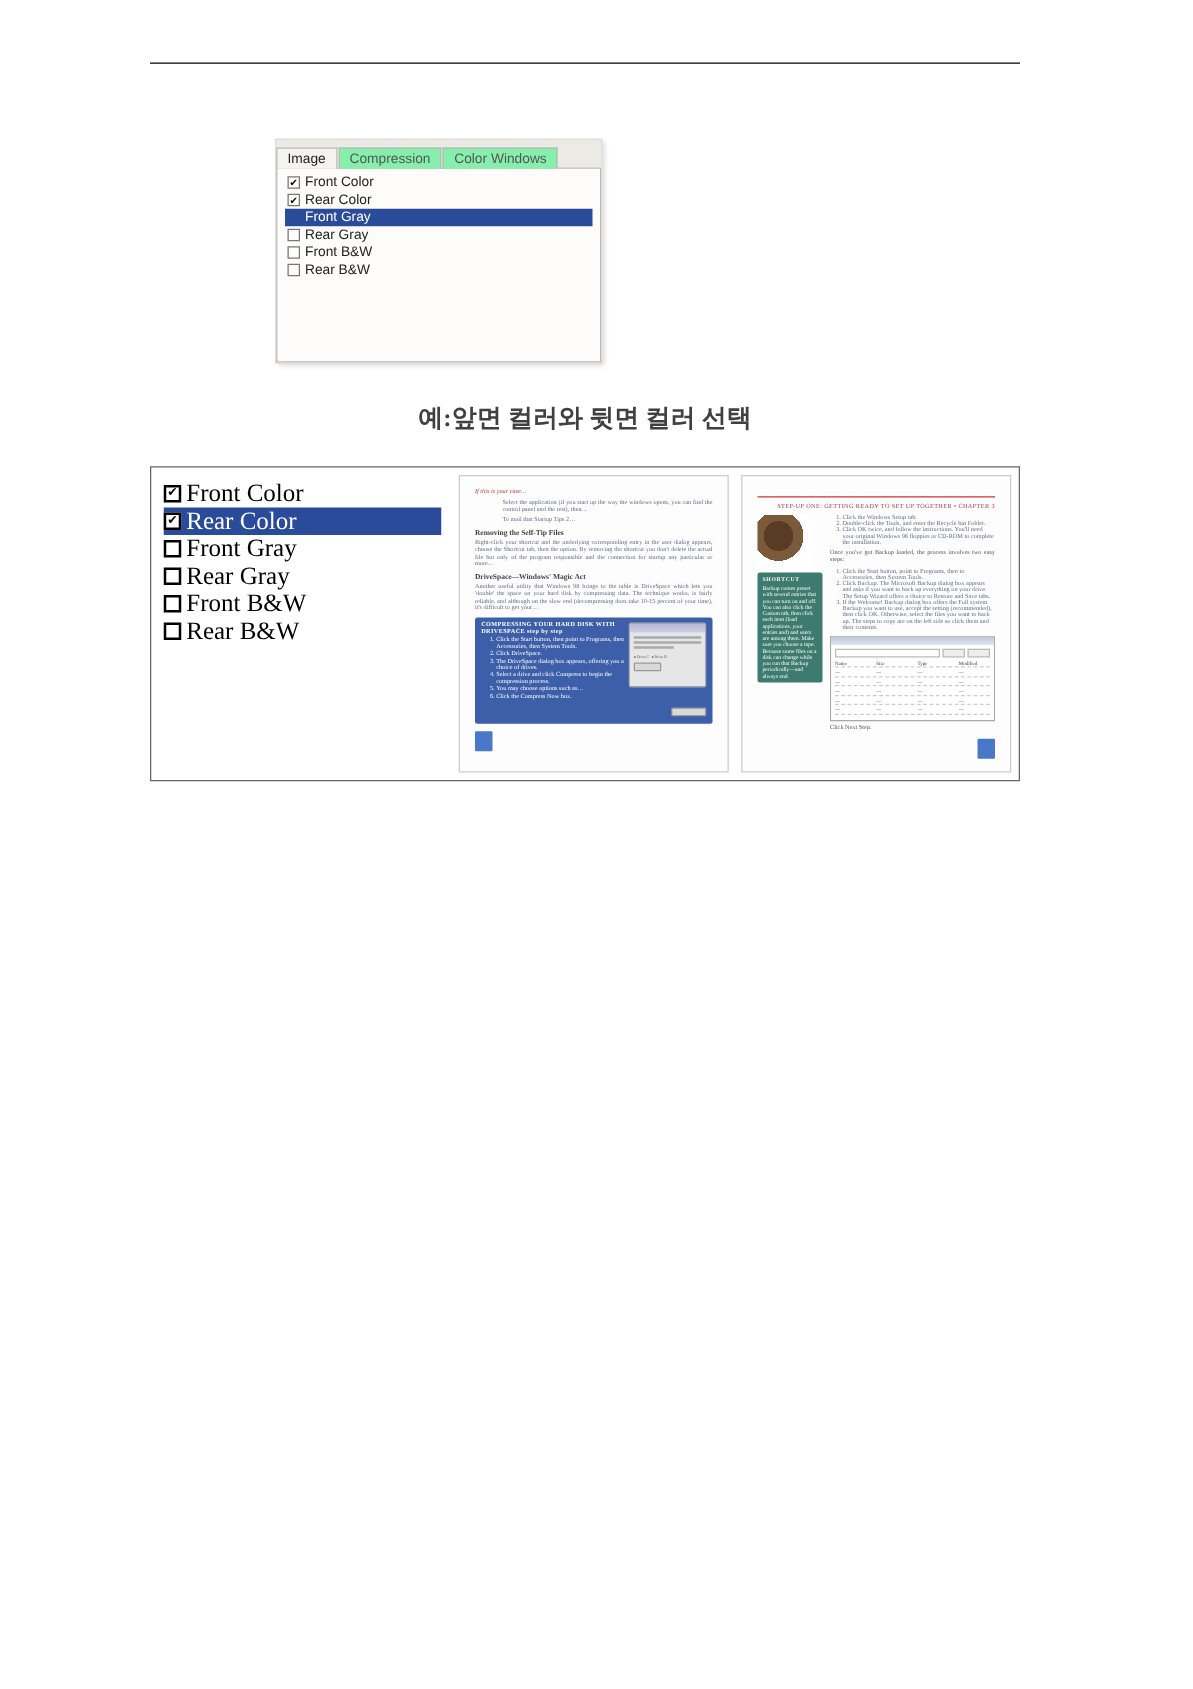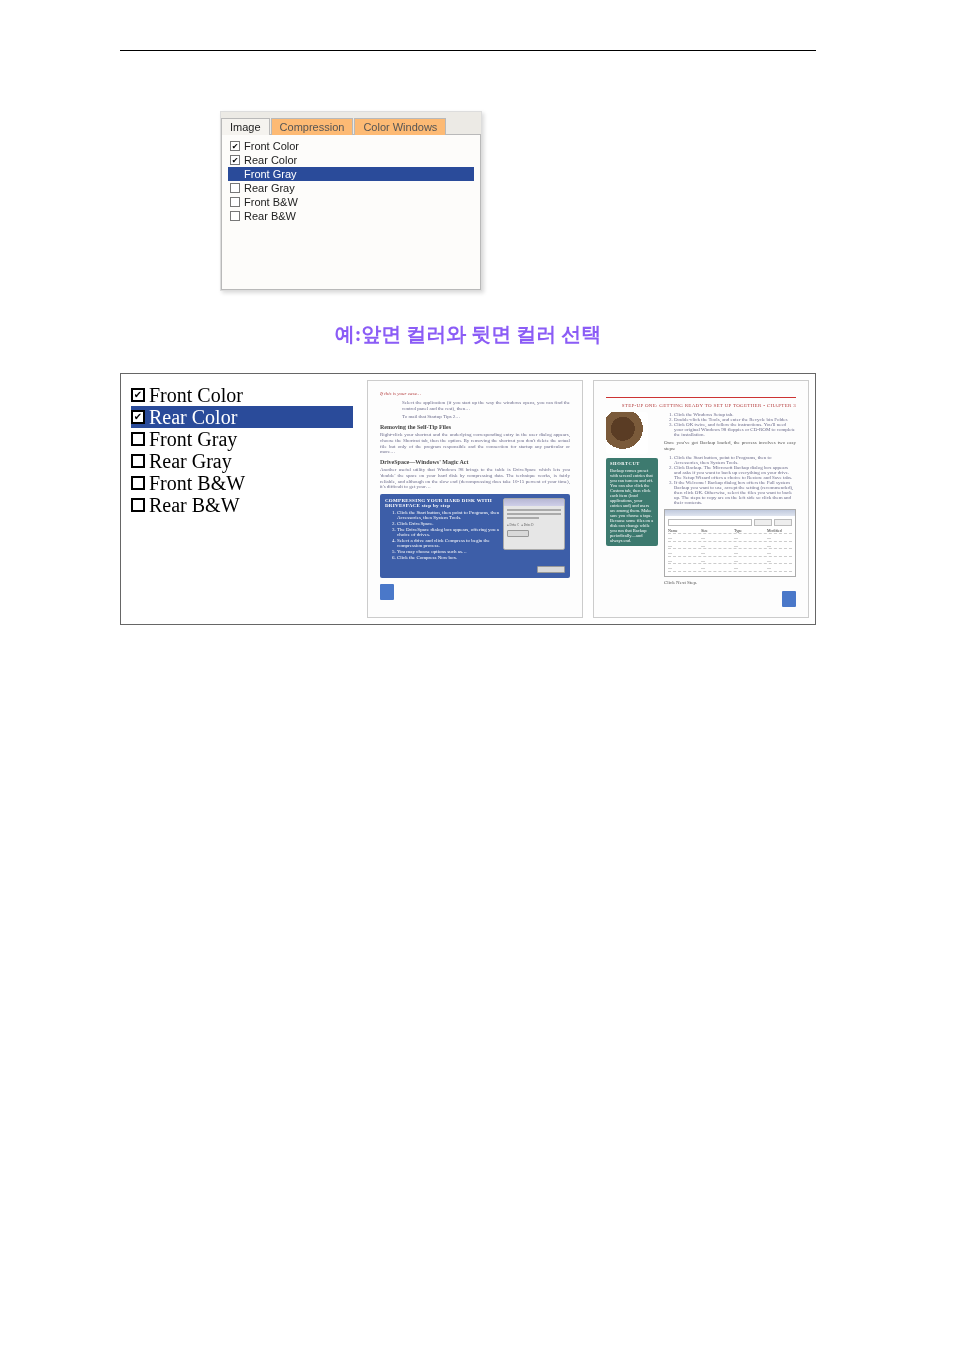--- a/index.html
+++ b/index.html
@@ -44,21 +44,21 @@
     border: 1px solid #b9b9b9;
     border-bottom: none;
     background: #f5f3ef;
     padding: 2px 8px 2px 8px;
     margin-right: 1px;
     position: relative;
     top: 1px;
     font-size: 11px;
   }
   .tab.inactive {
-    background: #fdba74;
+    background: #86efac;
     color: #555;
   }
   .tab-body {
     border: 1px solid #b9b9b9;
     background: #fdfcfa;
     padding: 4px 6px 50px 6px;
     min-height: 100px;
   }
   .opt {
     display: flex;
@@ -90,21 +90,21 @@
   }
   .cb.selmark {
     background: #2a4b9a;
     border-color: #2a4b9a;
   }
   .caption {
     text-align: center;
     margin: 20px 0 25px 0;
     font-size: 20px;
     font-weight: bold;
-    color: #8b5cf6;
+    color: #404040;
   }
   
   .figure2-wrap {
     border: 1px solid #666;
     padding: 6px;
     display: flex;
     gap: 10px;
     background: #fff;
   }
   .left-pane {

